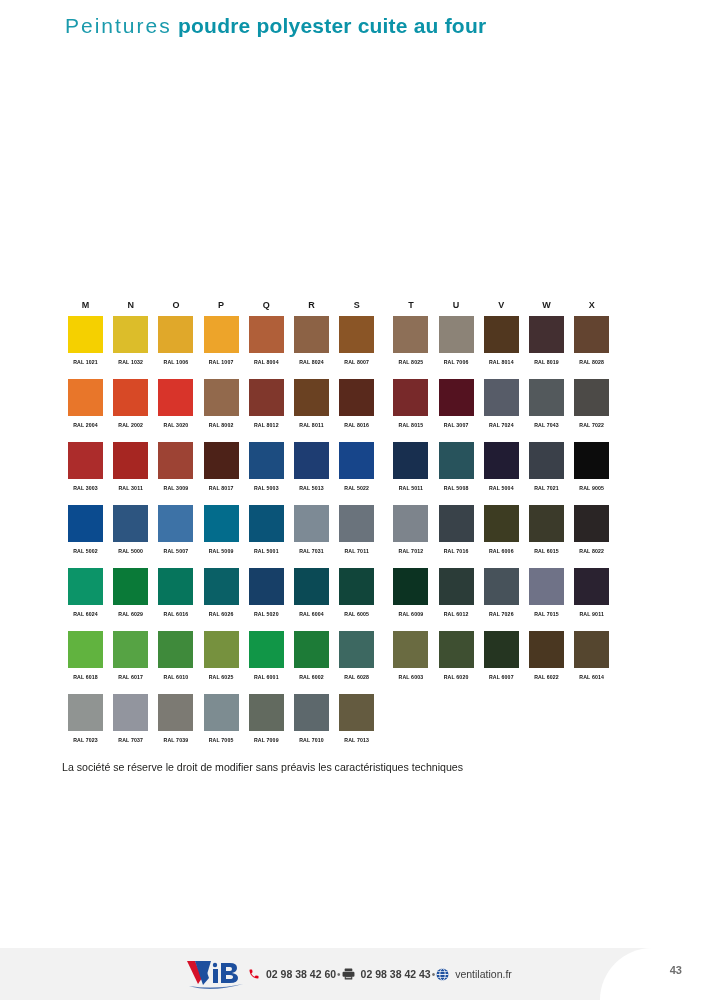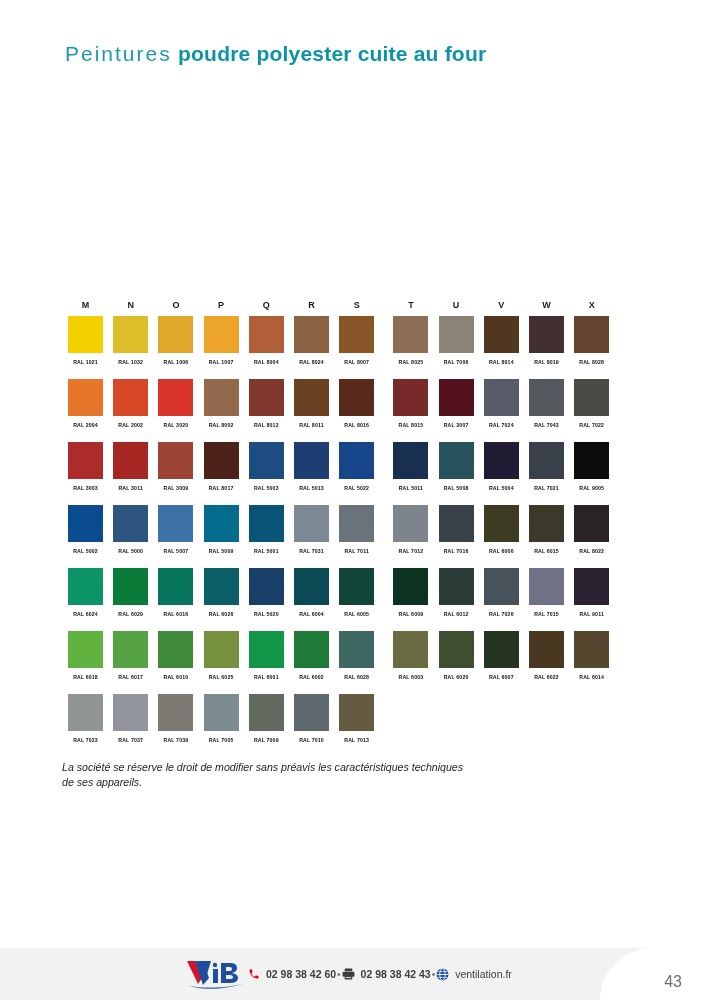--- a/index.html
+++ b/index.html
@@ -15,21 +15,20 @@
     overflow: hidden;
   }
 
   
   #page-header {
     position: absolute;
     left: 0;
     top: 0;
     width: 708px;
     height: 60px;
-    margin-top: 28px;
   }
   #page-title {
     position: absolute;
     left: 65px;
     top: 14px;
     font-size: 21px;
     letter-spacing: 0.5px;
     white-space: nowrap;
   }
   #page-title .title-light {
@@ -93,21 +92,20 @@
     position: absolute;
     left: 62px;
     top: 760px;
     width: 590px;
     font-size: 10.6px;
     line-height: 14.8px;
     color: #1d1d1b;
   }
   #disclaimer p {
     margin: 0;
-    font-style: italic;
   }
 
   
   #page-footer {
     position: absolute;
     left: 0;
     top: 948px;
     width: 708px;
     height: 52px;
     background: #f2f2f2;
@@ -117,23 +115,23 @@
     right: 0;
     top: 0;
     width: 108px;
     height: 52px;
     background: #ffffff;
     border-top-left-radius: 56px;
   }
   #page-number {
     position: absolute;
     right: 26px;
-    top: 25px;
-    font-size: 16px;
-    font-weight: normal;
+    top: 16px;
+    font-size: 11px;
+    font-weight: bold;
     color: #6e6e6e;
   }
   #footer-inner {
     position: absolute;
     left: 185px;
     top: 0;
     height: 52px;
     display: flex;
     align-items: center;
   }
@@ -522,21 +520,20 @@
         <div class="swatch-cell" style="left: 271.2px;">
           <span class="swatch-chip" style="background: rgb(100, 91, 64);"></span>
           <span class="swatch-label">RAL 7013</span>
         </div>
       </div>
     </div>
 </div>
 
 <div id="disclaimer">
   <p>La société se réserve le droit de modifier sans préavis les caractéristiques techniques</p>
-  <p>de ses appareils.</p>
 </div>
 
 <div id="page-footer">
   <div id="footer-inner">
 
     <div id="vib-logo">
       <svg width="62" height="34" viewBox="0 0 62 34">
         <path d="M2 4 L10 4 L17 21 L13 27 Z" fill="#d4122a"></path>
         <path d="M10 4 L18 4 L24 21 L18 28 Z" fill="#1d4f9e"></path>
         <path d="M18 4 L26 4 L20 24 L16 22 Z" fill="#1d4f9e"></path>

